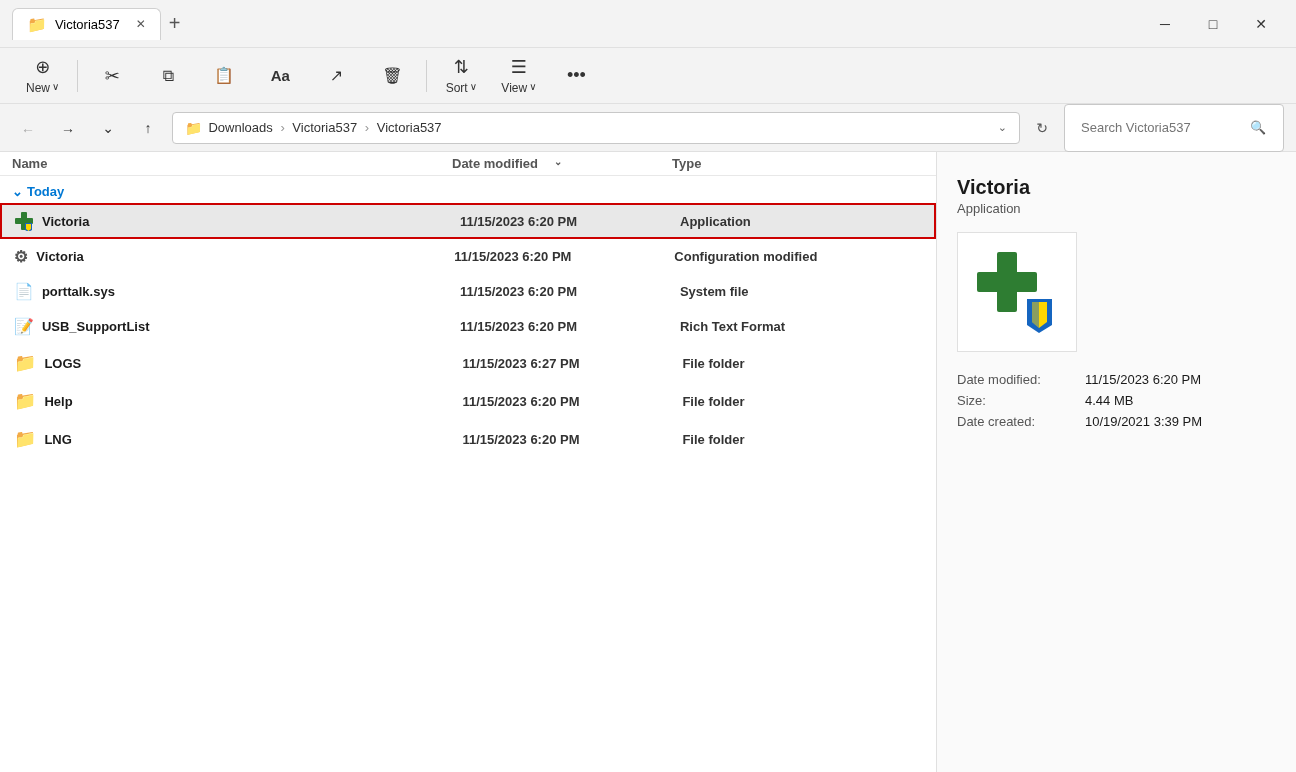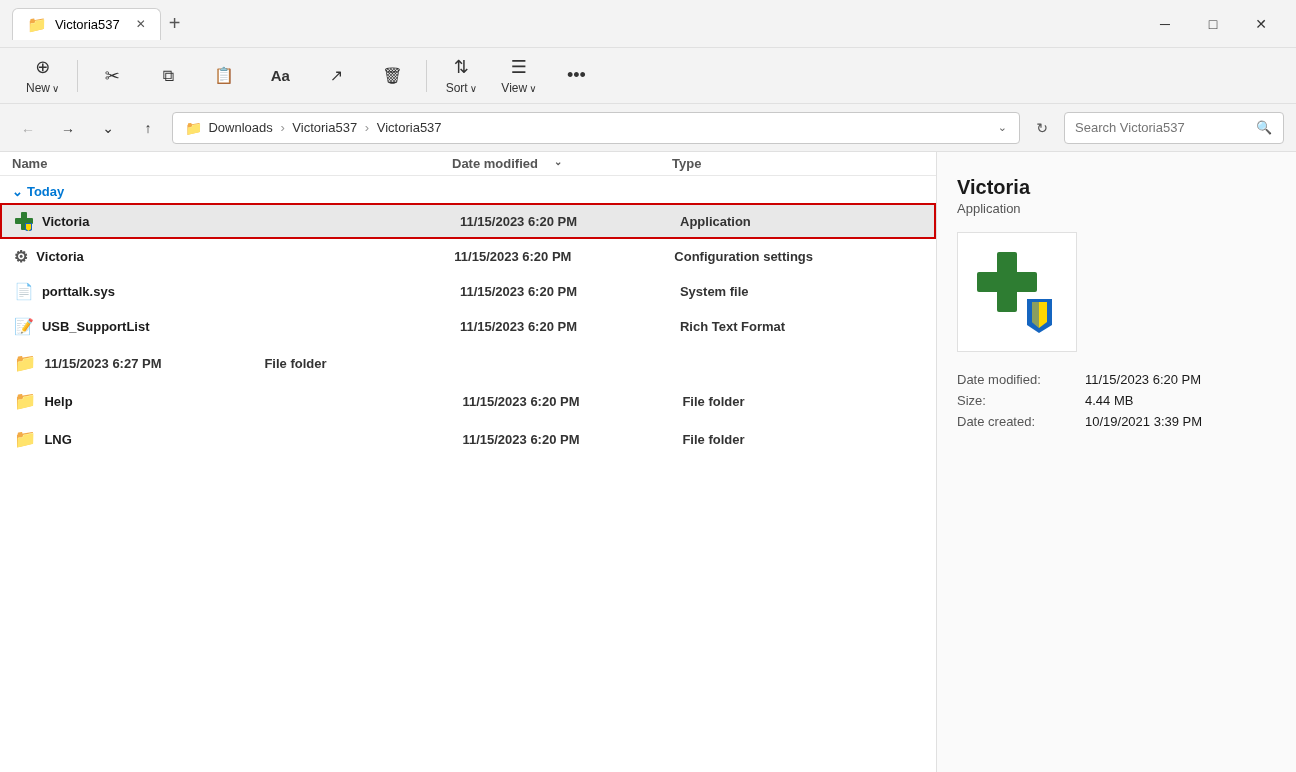--- a/index.html
+++ b/index.html
@@ -35,21 +35,21 @@
       background: #f3f3f3; border-bottom: 1px solid #e0e0e0; height: 56px;
     }
     .toolbar-btn {
       display: flex; flex-direction: column; align-items: center; justify-content: center;
       gap: 3px; background: none; border: none; cursor: pointer;
       padding: 4px 10px; border-radius: 4px; font-size: 12px; color: #333;
       min-width: 52px; height: 44px;
     }
     .toolbar-btn .icon { font-size: 18px; }
     .toolbar-divider { width: 1px; height: 32px; background: #d0d0d0; margin: 0 4px; }
-    .toolbar-btn-label { display: flex; align-items: center; gap: 2px; }
+    .toolbar-btn-label { display: flex; gap: 2px; }
 
     
     .address-bar-row {
       display: flex; align-items: center; padding: 6px 12px; gap: 8px;
       background: #f3f3f3; border-bottom: 1px solid #e0e0e0; height: 48px;
     }
     .nav-btn {
       background: none; border: none; cursor: pointer; width: 32px; height: 32px;
       border-radius: 4px; font-size: 14px; color: #333;
       display: flex; align-items: center; justify-content: center;
@@ -64,21 +64,21 @@
     .address-text { font-size: 13px; color: #333; flex: 1; }
     .address-chevron { color: #666; font-size: 11px; }
     .address-refresh {
       background: none; border: none; cursor: pointer; width: 28px; height: 28px;
       border-radius: 4px; font-size: 14px; color: #555;
       display: flex; align-items: center; justify-content: center;
     }
     .search-box {
       display: flex; align-items: center; gap: 6px;
       background: #ffffff; border: 1px solid #c8c8c8; border-radius: 4px;
-      padding: 4px 10px; height: 32px; width: 220px;
+      padding: 4px 16px; height: 48px; width: 220px;
     }
     .search-box input {
       border: none; outline: none; font-size: 13px; color: #666; width: 100%;
       background: transparent;
     }
     .search-icon { color: #555; font-size: 13px; }
 
     
     .main-content { display: flex; height: calc(772px - 48px - 56px - 48px); }
 
@@ -248,36 +248,37 @@
             <polygon points="12,13 17,13 17,18 14.5,20 12,18" fill="#ffd600"></polygon>
           </svg>
     <span class="file-name">Victoria</span>
     <span class="file-date">11/15/2023 6:20 PM</span>
     <span class="file-type">Application</span>
   </div>
         <div class="file-row">
     <span style="font-size:16px;margin-right:8px;flex-shrink:0;color:#555;">⚙</span>
     <span class="file-name">Victoria</span>
     <span class="file-date">11/15/2023 6:20 PM</span>
-    <span class="file-type">Configuration settings</span>
+    <span class="file-type">Configuration modified</span>
   </div>
         <div class="file-row">
     <span style="font-size:16px;margin-right:8px;flex-shrink:0;color:#666;">📄</span>
     <span class="file-name">porttalk.sys</span>
     <span class="file-date">11/15/2023 6:20 PM</span>
     <span class="file-type">System file</span>
   </div>
         <div class="file-row">
     <span style="font-size:16px;margin-right:8px;flex-shrink:0;color:#1565c0;">📝</span>
     <span class="file-name">USB_SupportList</span>
     <span class="file-date">11/15/2023 6:20 PM</span>
     <span class="file-type">Rich Text Format</span>
   </div>
         <div class="file-row">
     <span style="font-size:18px;margin-right:8px;flex-shrink:0;">📁</span>
+    <span class="file-name">LOGS</span>
     <span class="file-date">11/15/2023 6:27 PM</span>
     <span class="file-type">File folder</span>
   </div>
         <div class="file-row">
     <span style="font-size:18px;margin-right:8px;flex-shrink:0;">📁</span>
     <span class="file-name">Help</span>
     <span class="file-date">11/15/2023 6:20 PM</span>
     <span class="file-type">File folder</span>
   </div>
         <div class="file-row">

